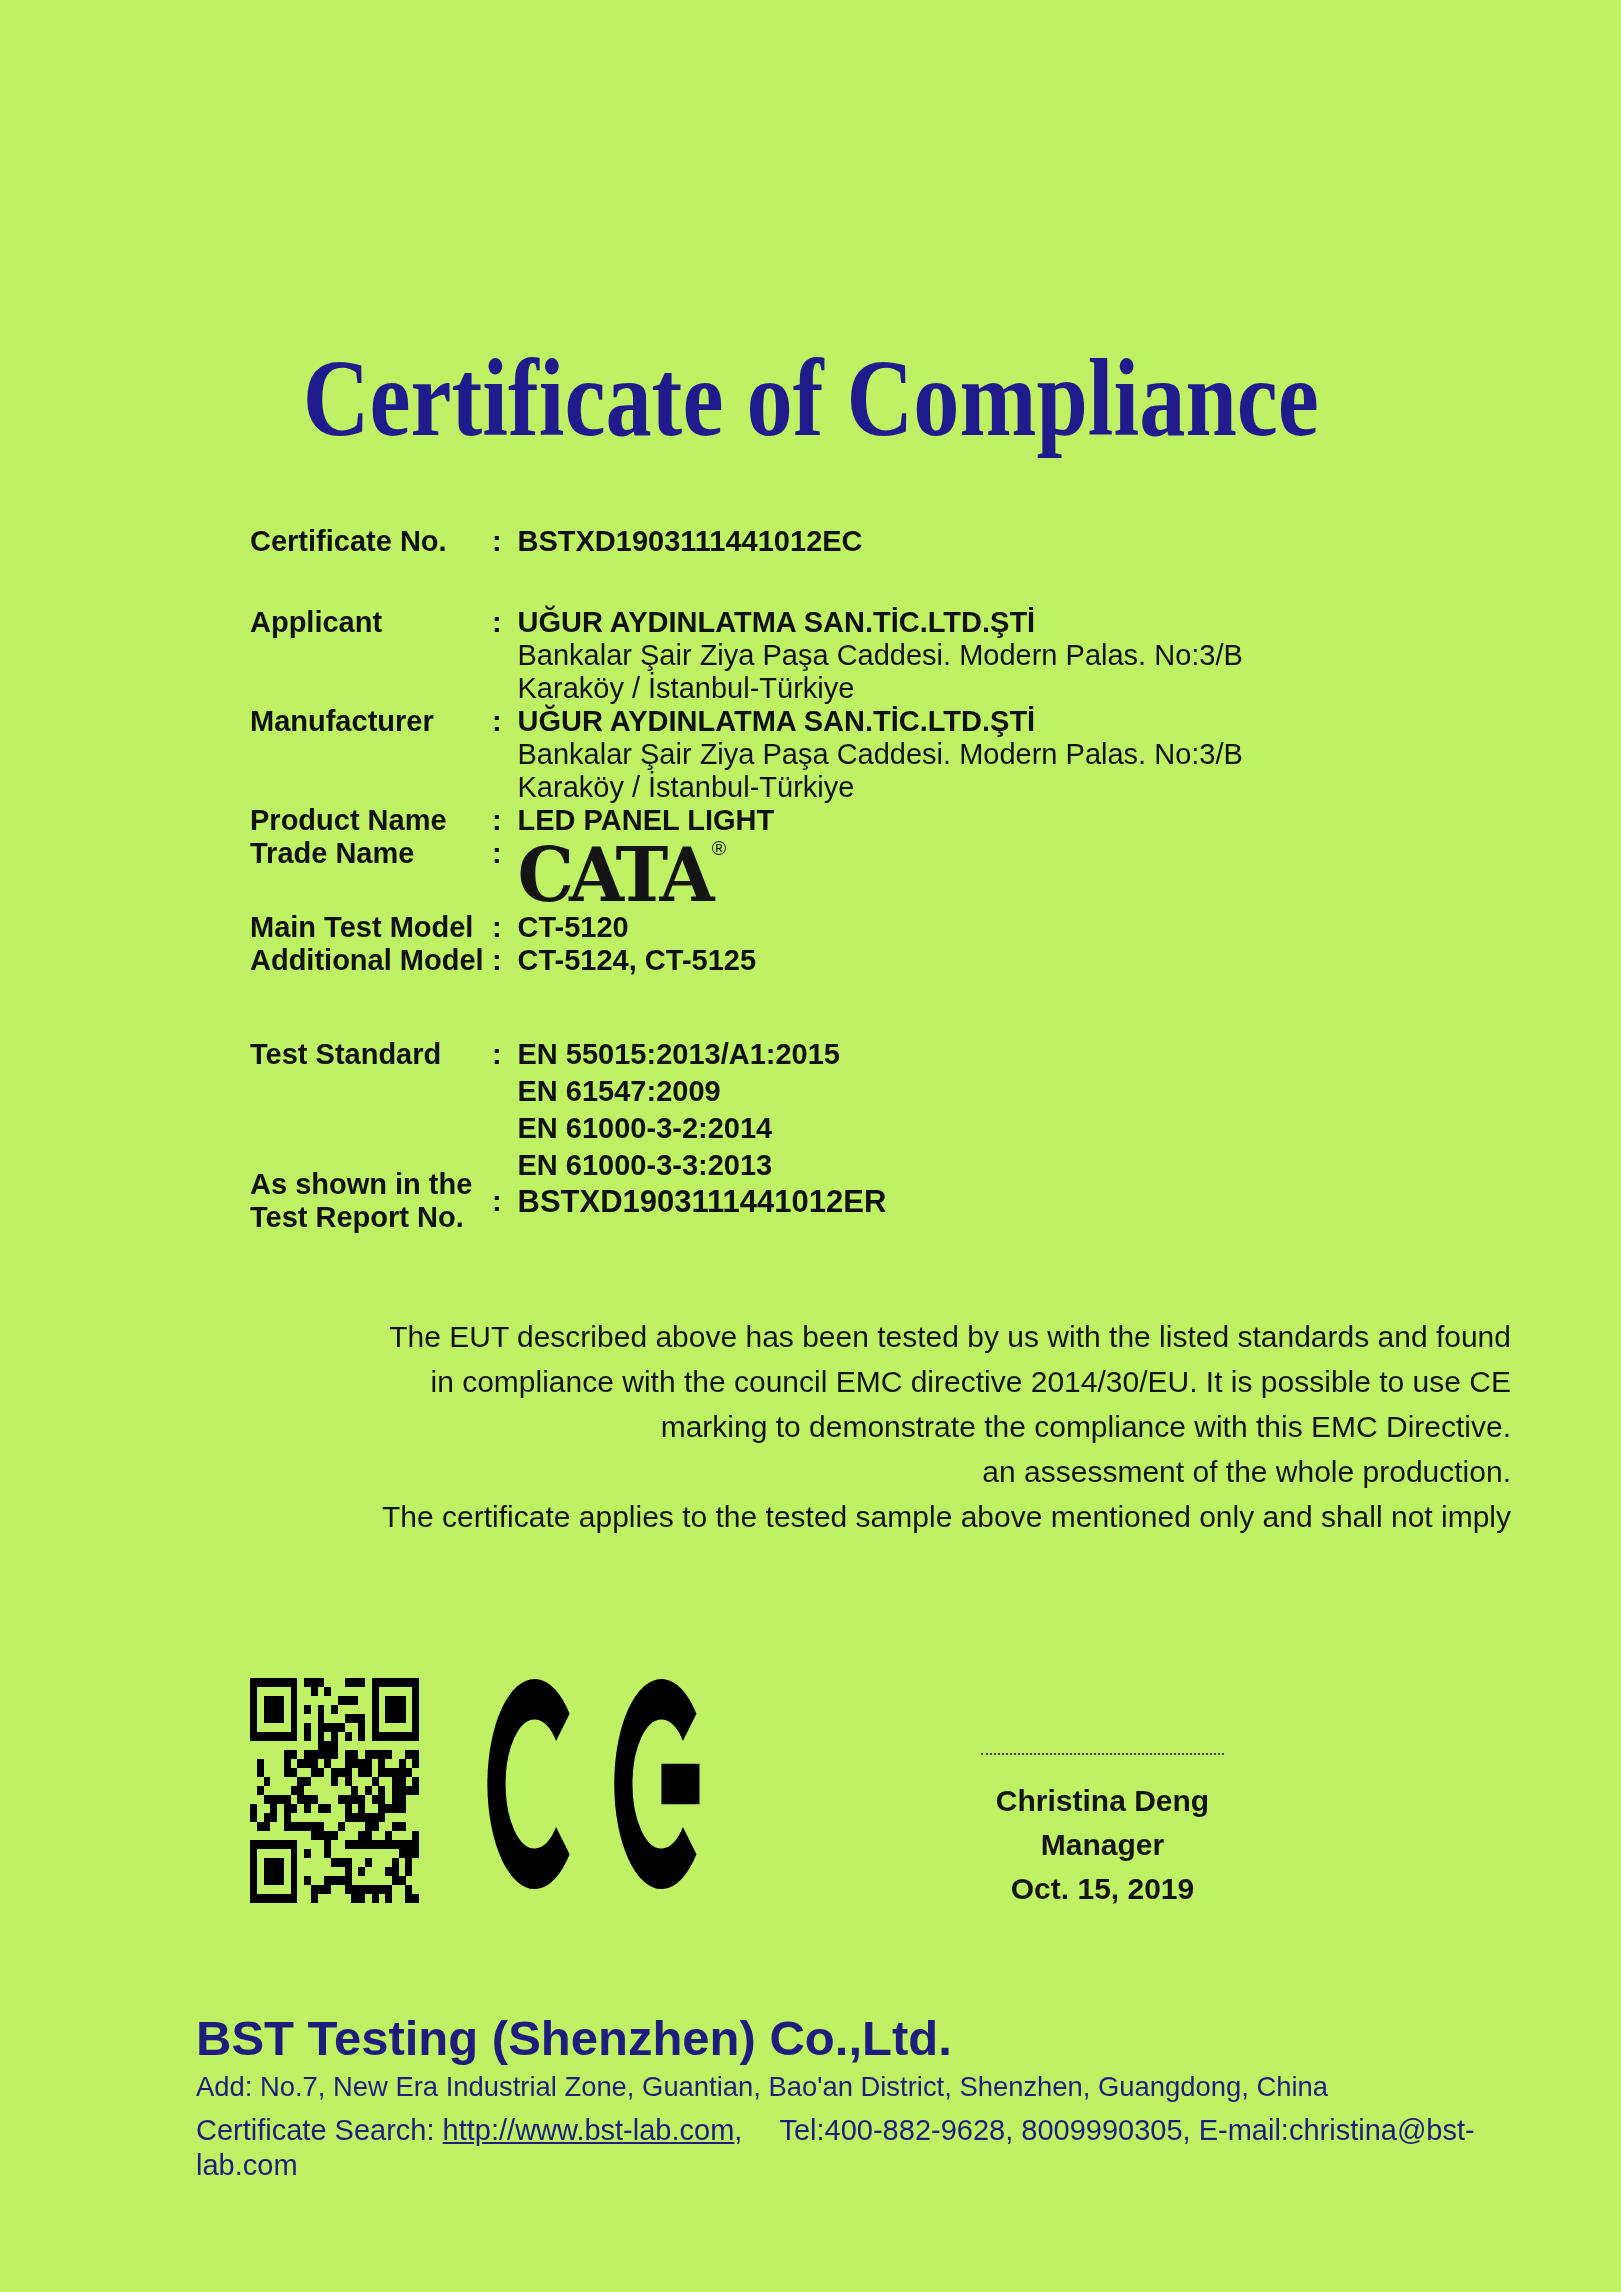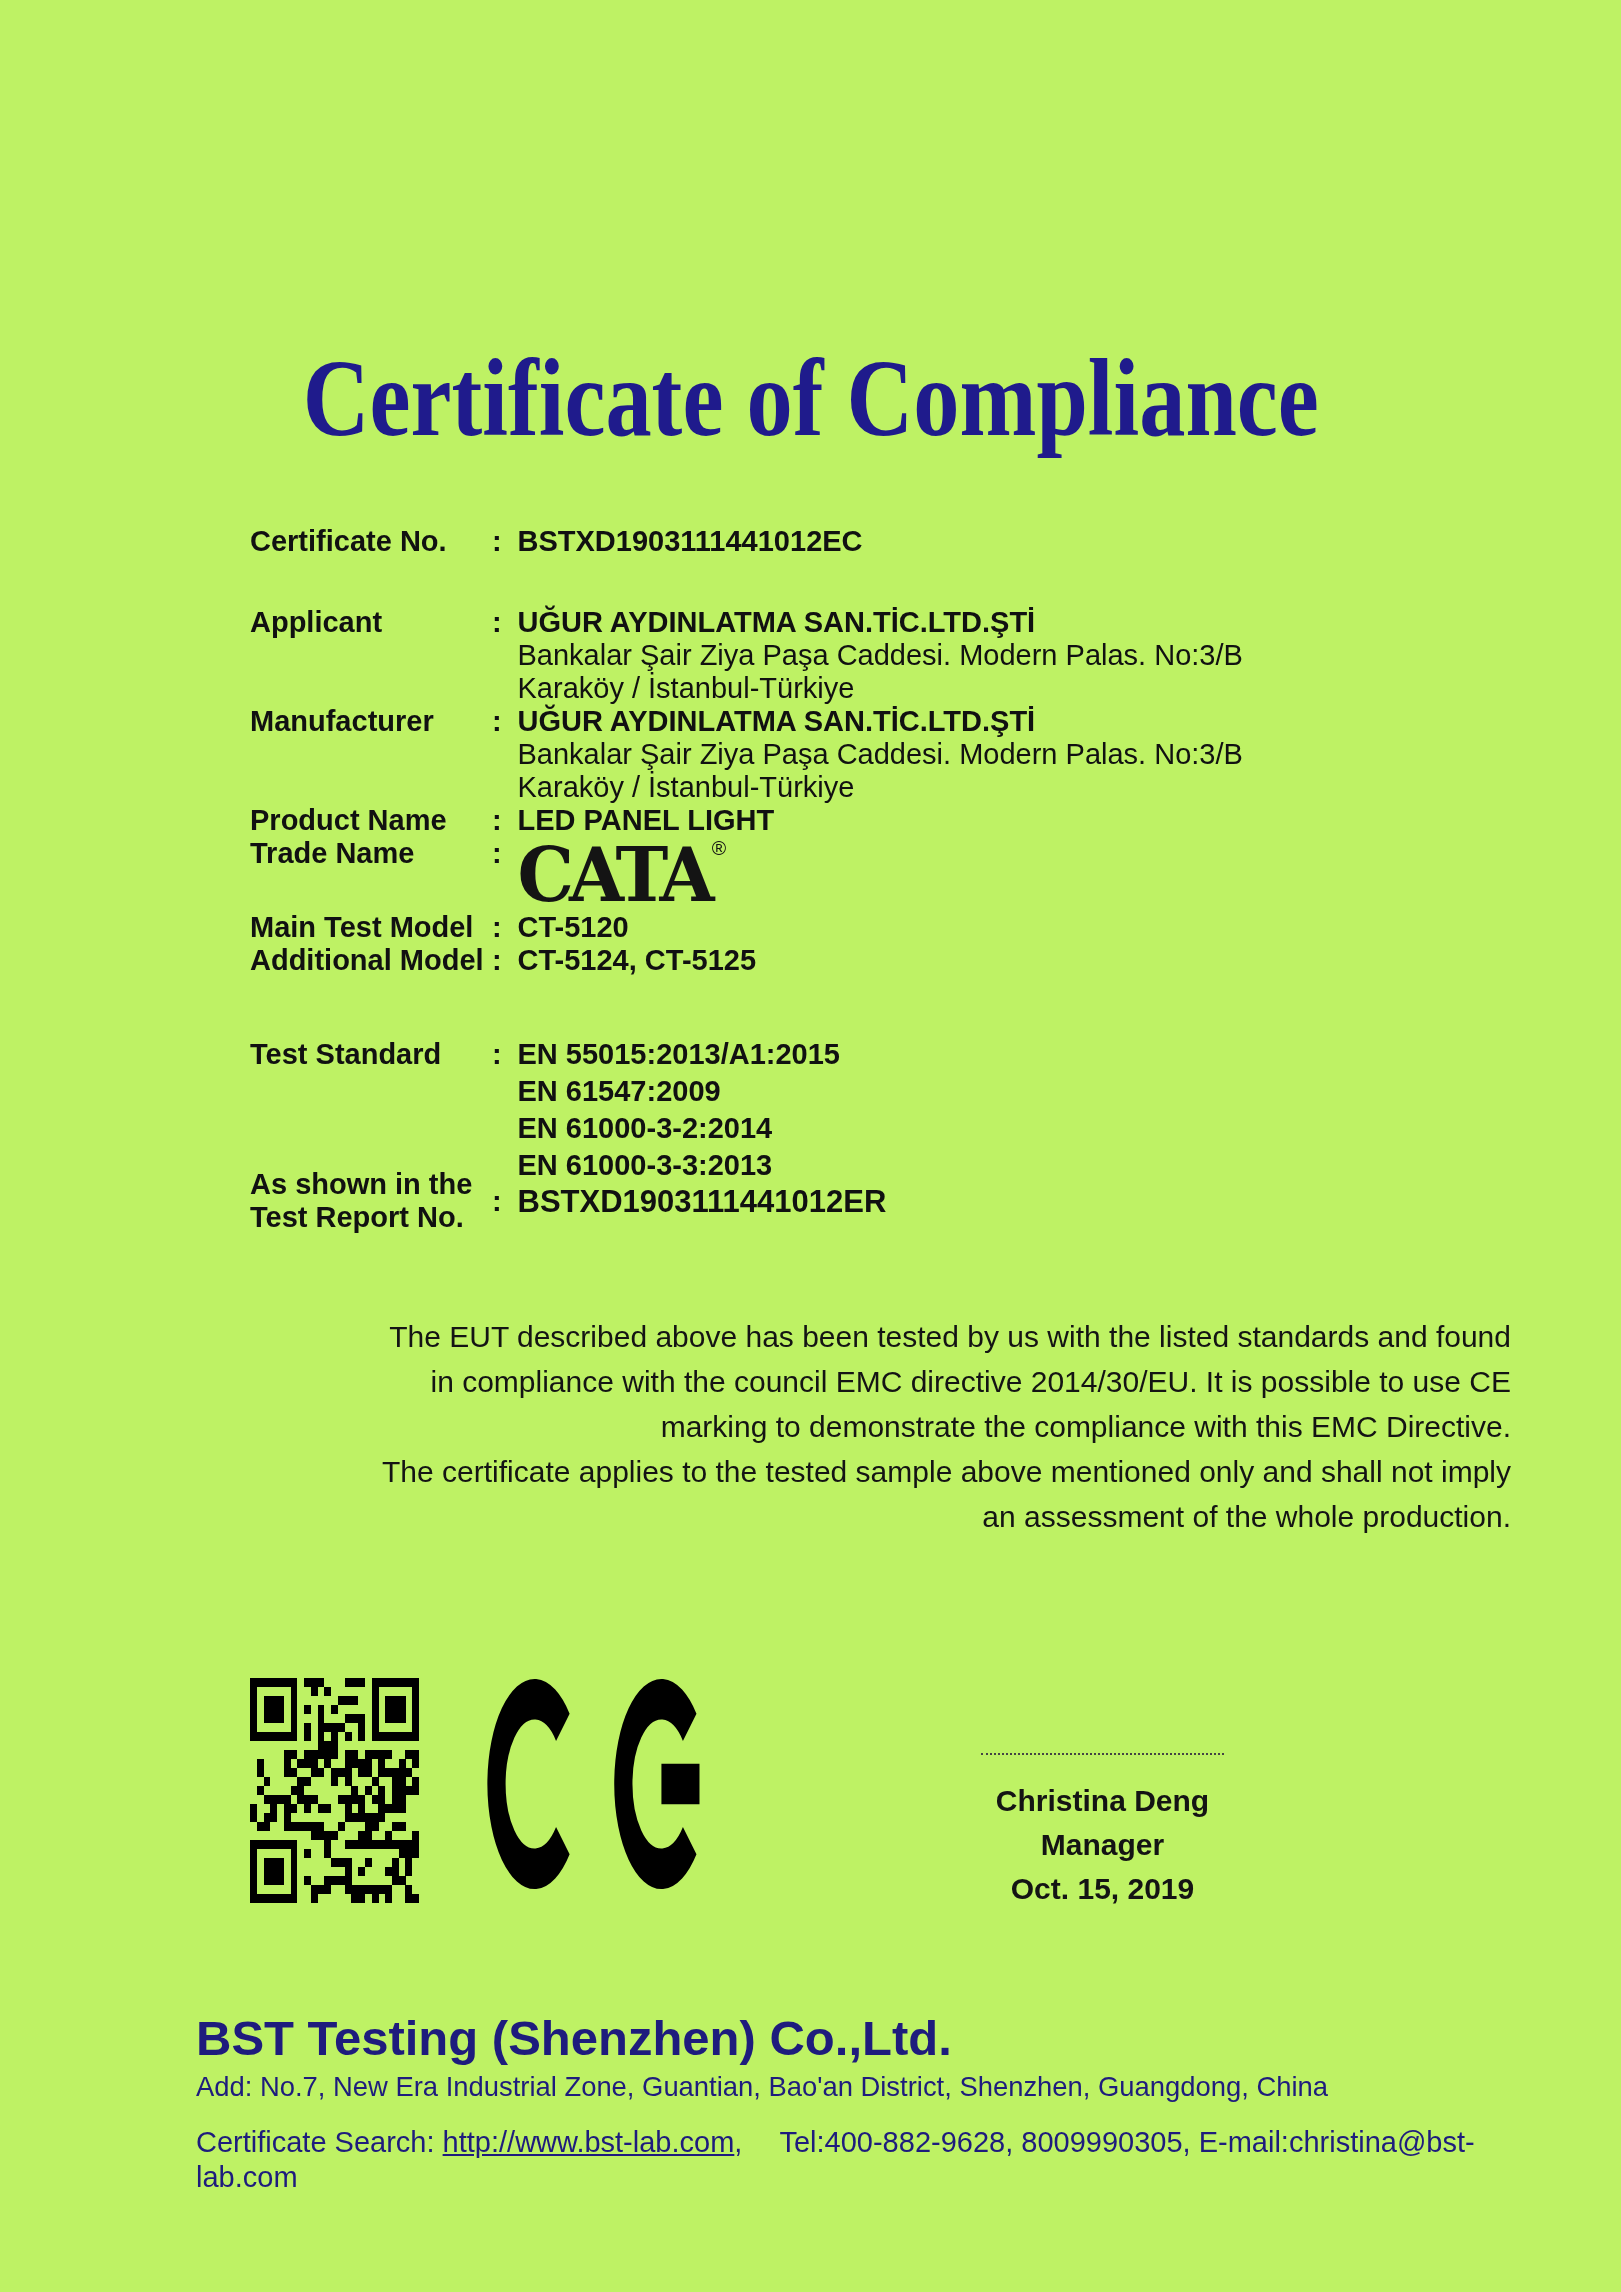--- a/index.html
+++ b/index.html
@@ -58,21 +58,21 @@
   .ce{position:absolute;left:487px;top:1678px;width:222px;height:212px;}
   .ce svg{width:100%;height:100%;}
   
   .sig{position:absolute;left:931px;top:1753px;width:343px;text-align:center;font-weight:700;font-size:30px;line-height:44px;color:#141414;}
   .sig-line{width:243px;margin:0 auto;border-top:2px dotted #444;height:0;}
   .sig-name{margin-top:23.5px;}
   
   .footer{position:absolute;left:196px;top:2017px;width:1294px;color:var(--footer-color,#1e1c7d);}
   .f-company{font-size:49px;font-weight:700;line-height:43px;}
   .f-address{font-size:27.4px;margin-top:9.8px;line-height:33px;}
-  .f-search{font-size:29px;margin-top:22px;line-height:35px;}
+  .f-search{font-size:29px;margin-top:10px;line-height:35px;}
   .f-link{text-decoration:underline;color:inherit;}
   .f-contact{margin-left:29px;}
 </style>
 </head>
 <body>
 
 <div class="page">
 
   <div class="title-wrap">
     <span class="title">Certificate of Compliance</span>
@@ -154,22 +154,22 @@
       <div class="colon">:</div>
       <div class="val" style="font-size:31px;">BSTXD1903111441012ER</div>
     </div>
 
   </div>
 
   <div class="statement">
     <div>The EUT described above has been tested by us with the listed standards and found</div>
     <div>in compliance with the council EMC directive 2014/30/EU. It is possible to use CE</div>
     <div>marking to demonstrate the compliance with this EMC Directive.</div>
+    <div>an assessment of the whole production.</div>
     <div>The certificate applies to the tested sample above mentioned only and shall not imply</div>
-    <div>an assessment of the whole production.</div>
   </div>
 
   <div class="qr">
     <svg viewBox="0 0 25 25" preserveAspectRatio="none">
         <rect x="0" y="0" width="1.02" height="1.02"></rect>
         <rect x="1" y="0" width="1.02" height="1.02"></rect>
         <rect x="2" y="0" width="1.02" height="1.02"></rect>
         <rect x="3" y="0" width="1.02" height="1.02"></rect>
         <rect x="4" y="0" width="1.02" height="1.02"></rect>
         <rect x="5" y="0" width="1.02" height="1.02"></rect>

